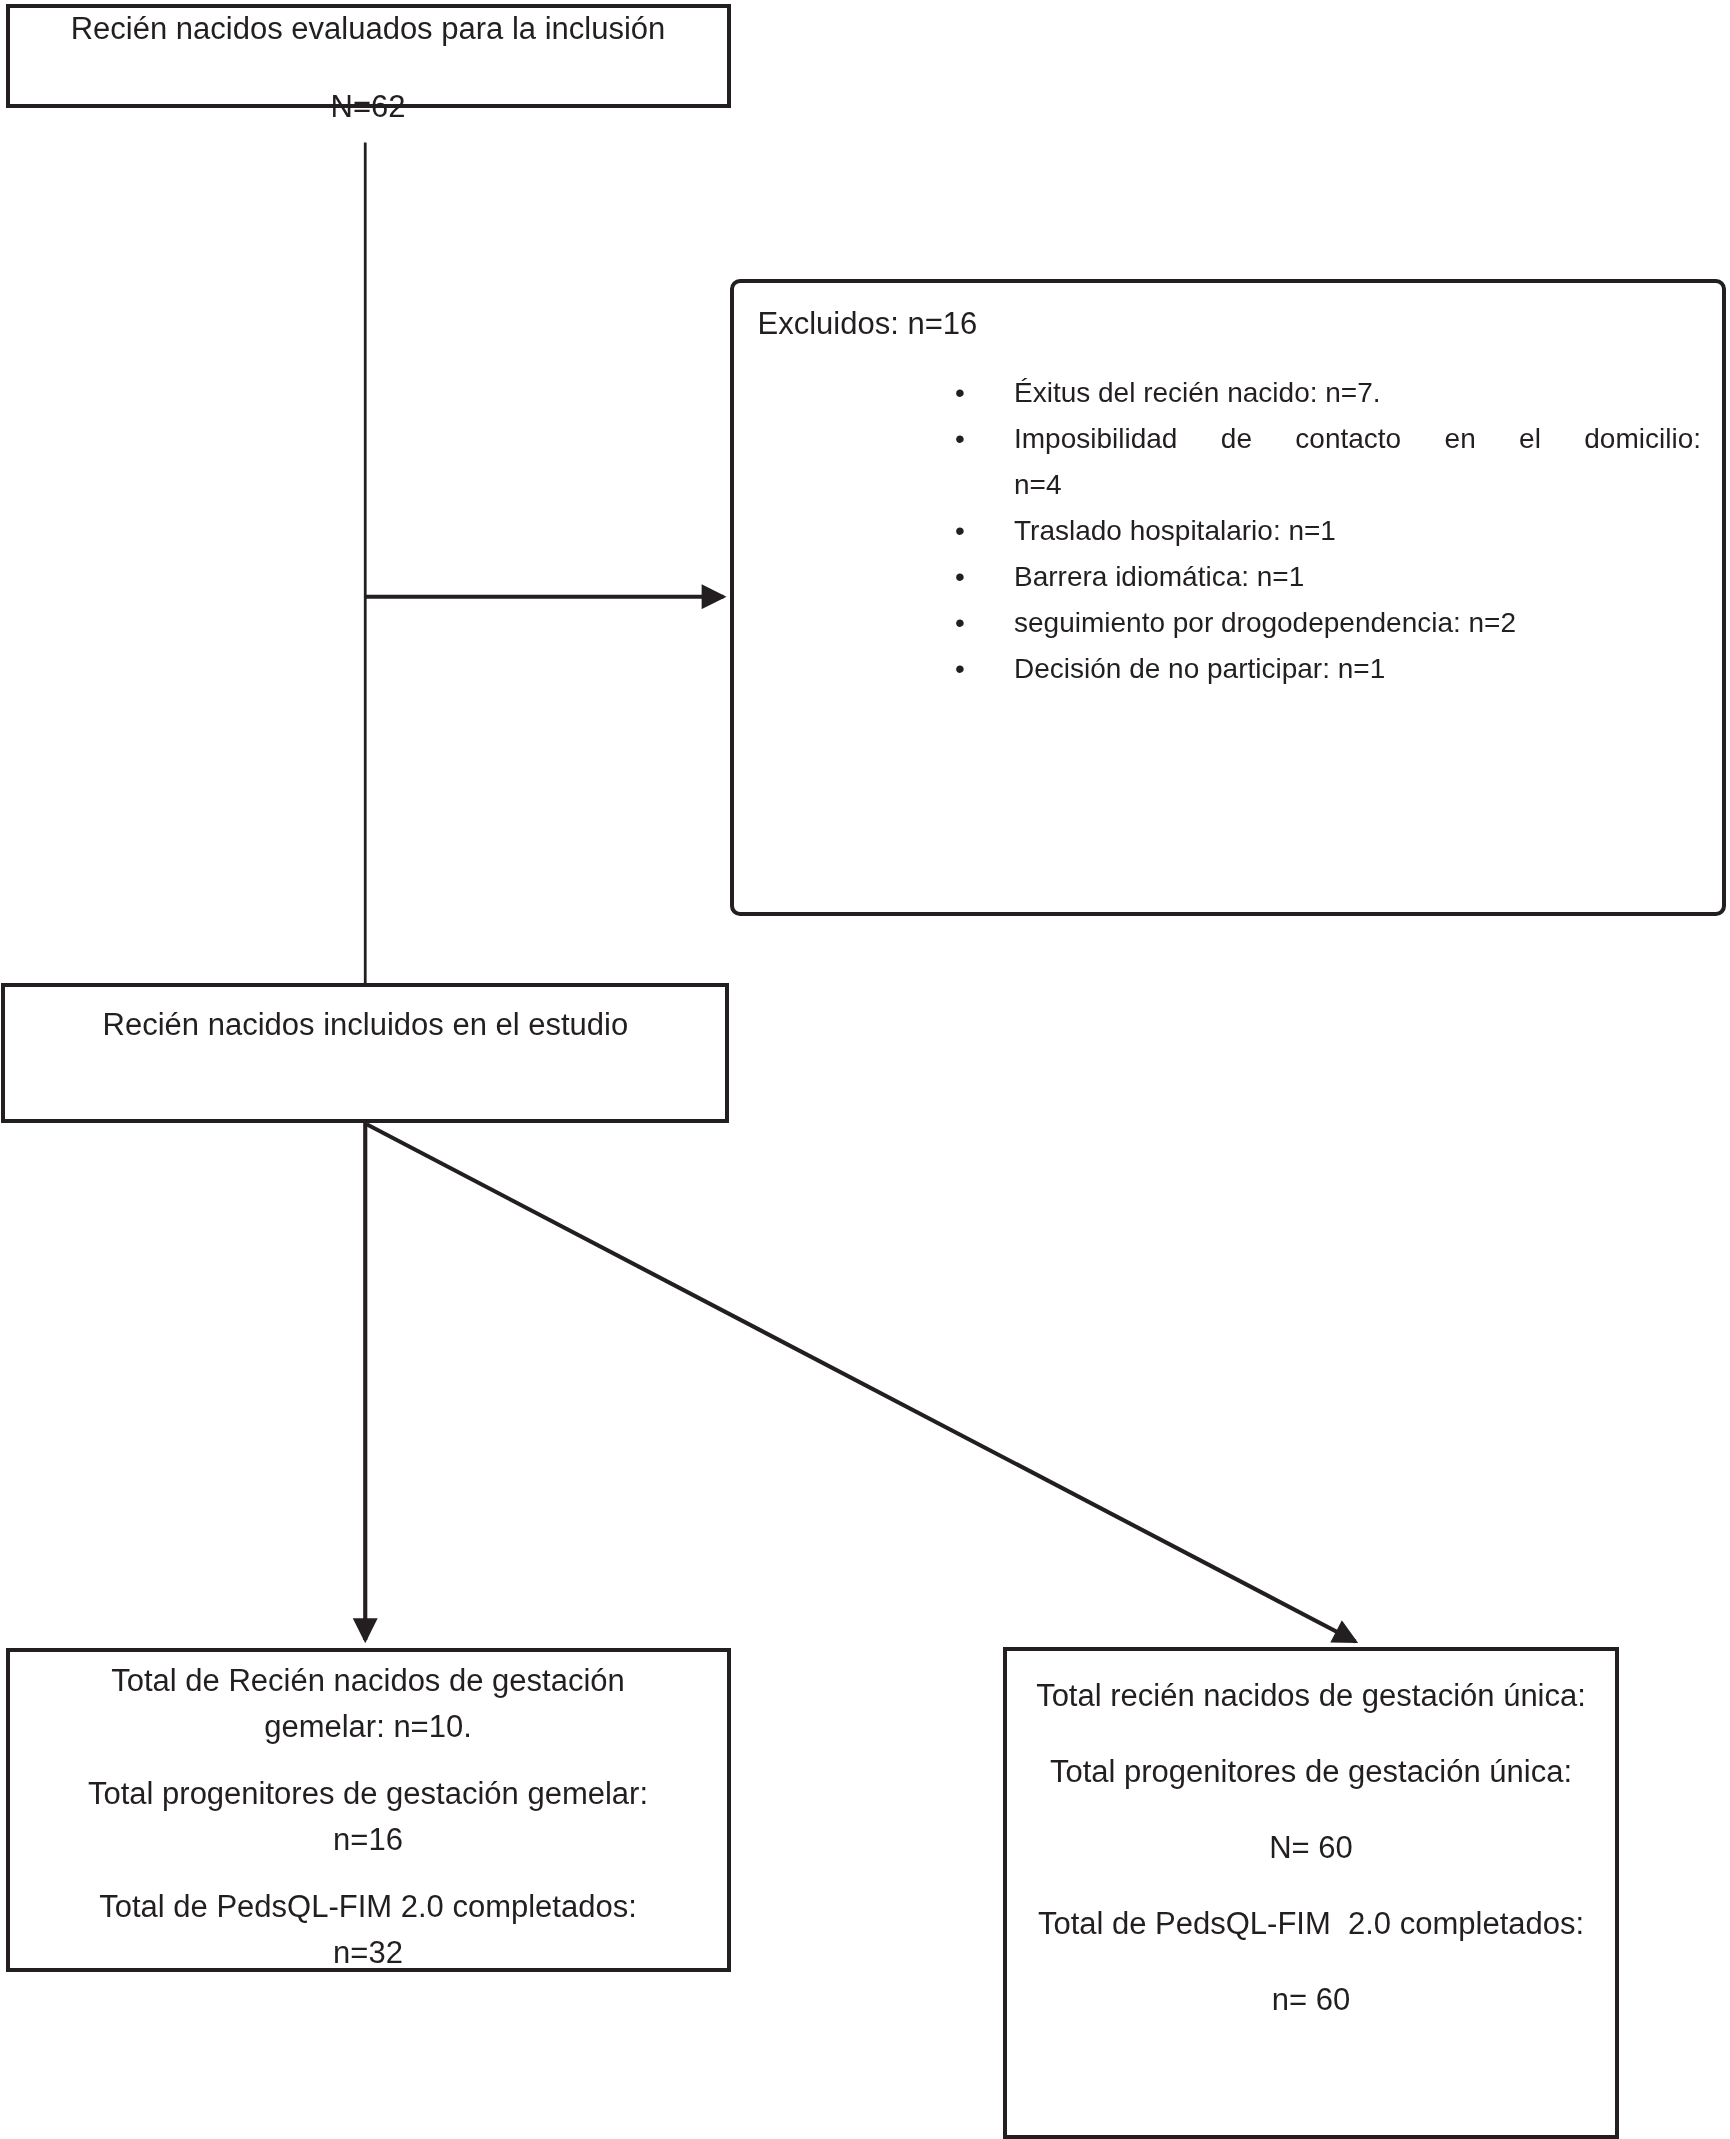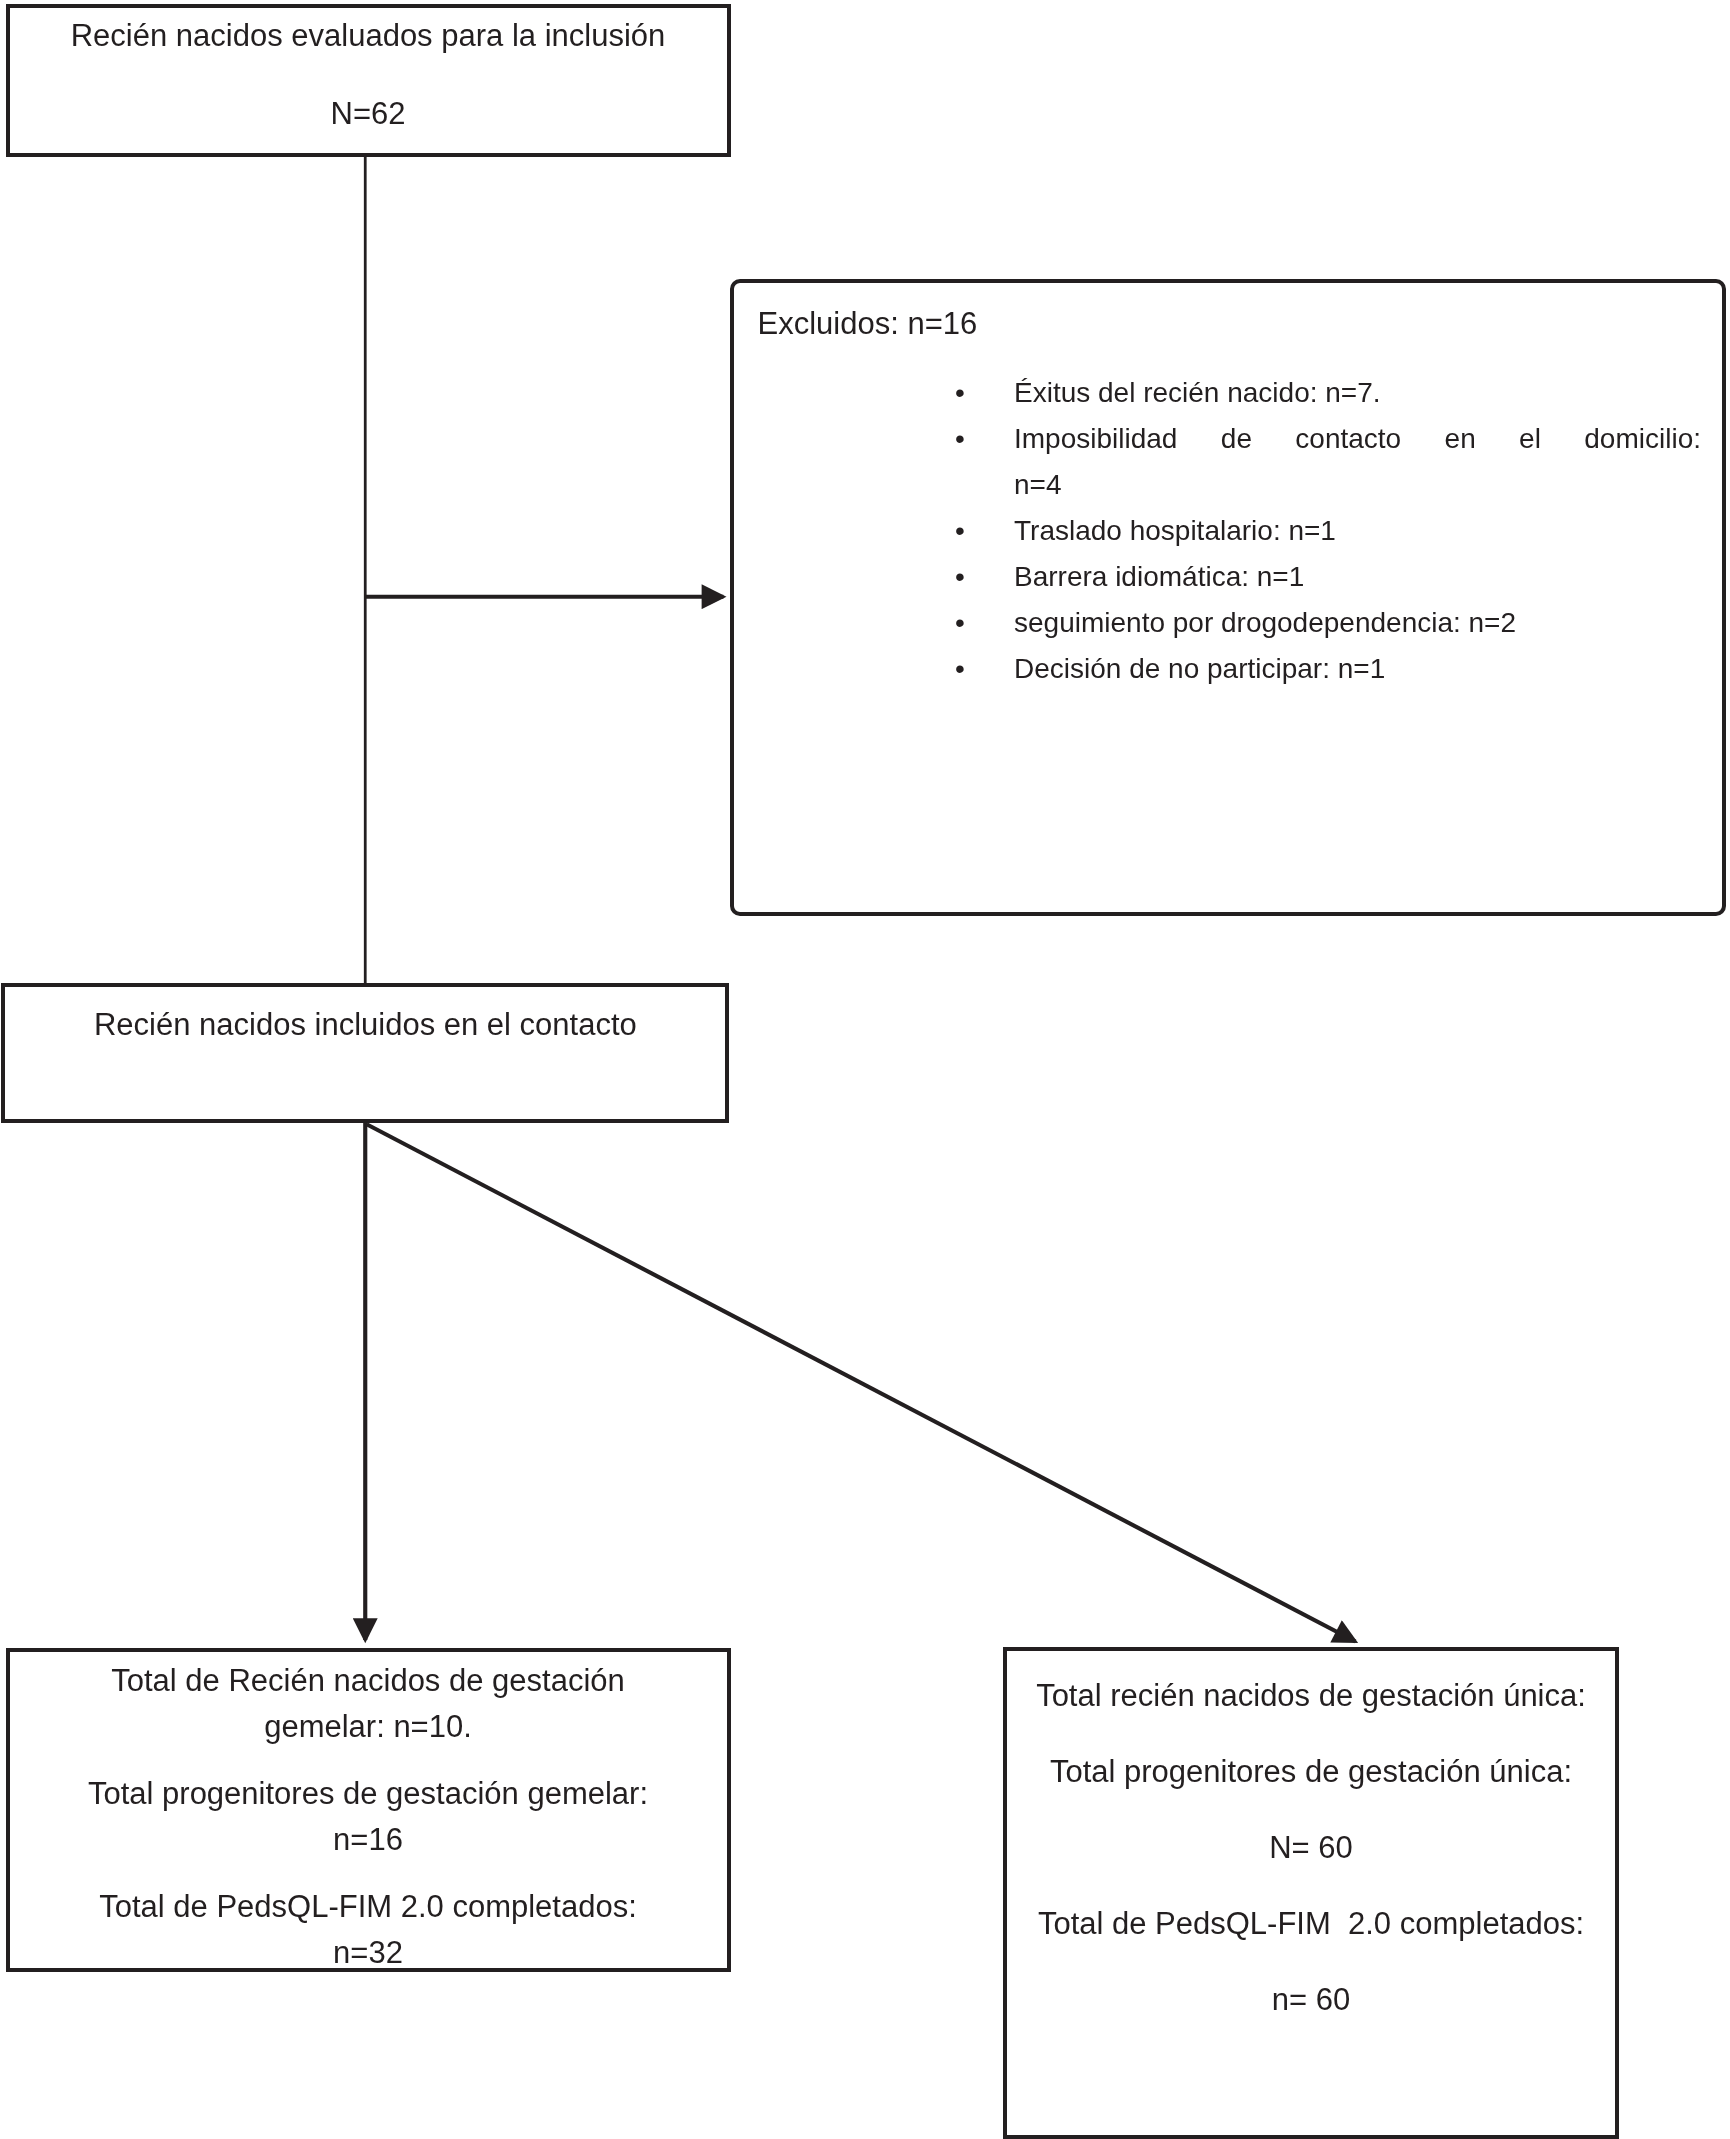--- a/index.html
+++ b/index.html
@@ -24,21 +24,21 @@
   }
   .fc-box{
     position:absolute;
     border:4.1px solid var(--ink);
     background:var(--bg);
     font-size:31px;
     line-height:39px;
     text-align:center;
   }
   
-  .box-assessed{left:5.5px;top:3.5px;width:725px;height:153px;padding-top:8px;}
+  .box-assessed{left:5.5px;top:3.5px;width:725px;height:104px;padding-top:1px;}
   .box-assessed .n-line{margin-top:39px;}
   
   .box-excluded{left:730px;top:279px;width:996px;height:637px;text-align:left;border-radius:10px;}
   .box-excluded .box-title{margin:21px 0 0 23.5px;line-height:40px;}
   .box-excluded ul{
     list-style:none;
     margin:26px 0 0 0;
     padding:0 21px 0 221px;
     font-size:28px;
     line-height:46px;
@@ -111,21 +111,21 @@
       </li>
       <li>
         <span class="bullet-dot">•</span>
         <span>Decisión de no participar: n=1</span>
 
       </li>
     </ul>
   </div>
 
   <div class="fc-box box-included">
-    <div class="line">Recién nacidos incluidos en el contacto</div>
+    <div class="line">Recién nacidos incluidos en el estudio</div>
   </div>
 
   <div class="fc-box box-twin">
     <p>
       <span class="line" style="display:block">Total de Recién nacidos de gestación</span>
       <span class="line" style="display:block">gemelar: n=10.</span>
     </p>
     <p>
       <span class="line" style="display:block">Total progenitores de gestación gemelar:</span>
       <span class="line" style="display:block">n=16</span>

